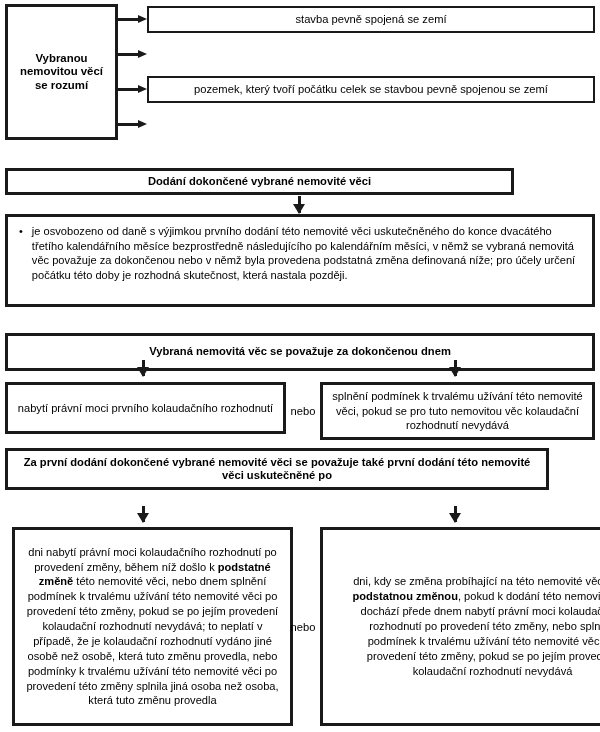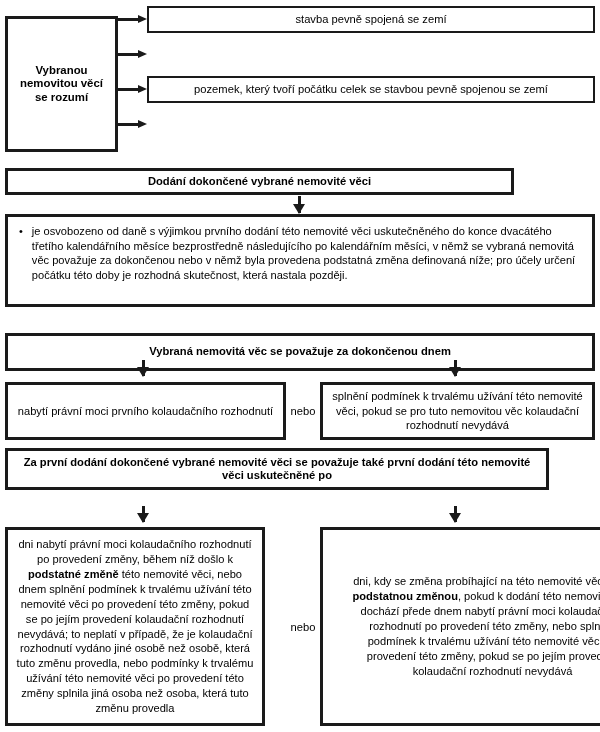--- a/index.html
+++ b/index.html
@@ -41,21 +41,21 @@
   .hdr {
     font-weight: bold;
     font-size: 11.2px;
   }
   .plain {
     font-size: 11.2px;
   }
 
   
   #s1-root {
-    left: 5px; top: 16px; width: 113px; height: 136px;
+    left: 5px; top: 4px; width: 113px; height: 136px;
     font-weight: bold; font-size: 11.4px;
   }
   .s1-row {
     left: 147px; width: 448px; height: 27px; justify-content: flex-end;
   }
   .s1-arrow {
     position: absolute;
     left: 118px;
     width: 30px;
     height: 9px;
@@ -114,34 +114,34 @@
   }
   .bullet {
     flex: 0 0 auto;
     font-size: 11px;
     line-height: 1.32;
     padding-left: 2px;
   }
 
   
   #s3-hdr { left: 5px; top: 333px; width: 590px; height: 38px; }
-  #s3-left  { left: 5px;   top: 382px; width: 281px; height: 58px; }
+  #s3-left  { left: 5px;   top: 382px; width: 281px; height: 52px; }
   #s3-right { left: 320px; top: 382px; width: 275px; height: 58px; }
   #s3-nebo {
     position: absolute;
     left: 286px; top: 382px; width: 34px; height: 58px;
     display: flex; align-items: center; justify-content: center;
     font-size: 11.2px;
   }
 
   
   #s4-hdr {
     left: 5px; top: 448px; width: 544px; height: 42px;
   }
-  #s4-left  { left: 5px;   top: 527px; width: 260px; height: 199px; }
+  #s4-left  { left: 12px;   top: 527px; width: 281px; height: 199px; }
   #s4-right { left: 320px; top: 527px; width: 331px; height: 199px; padding-left: 14px; }
   #s4-nebo {
     position: absolute;
     left: 286px; top: 527px; width: 34px; height: 199px;
     display: flex; align-items: center; justify-content: center;
     font-size: 11.2px;
   }
   #s4-left .box-inner, #s4-right .box-inner {
     font-size: 11.1px;
     line-height: 1.34;

